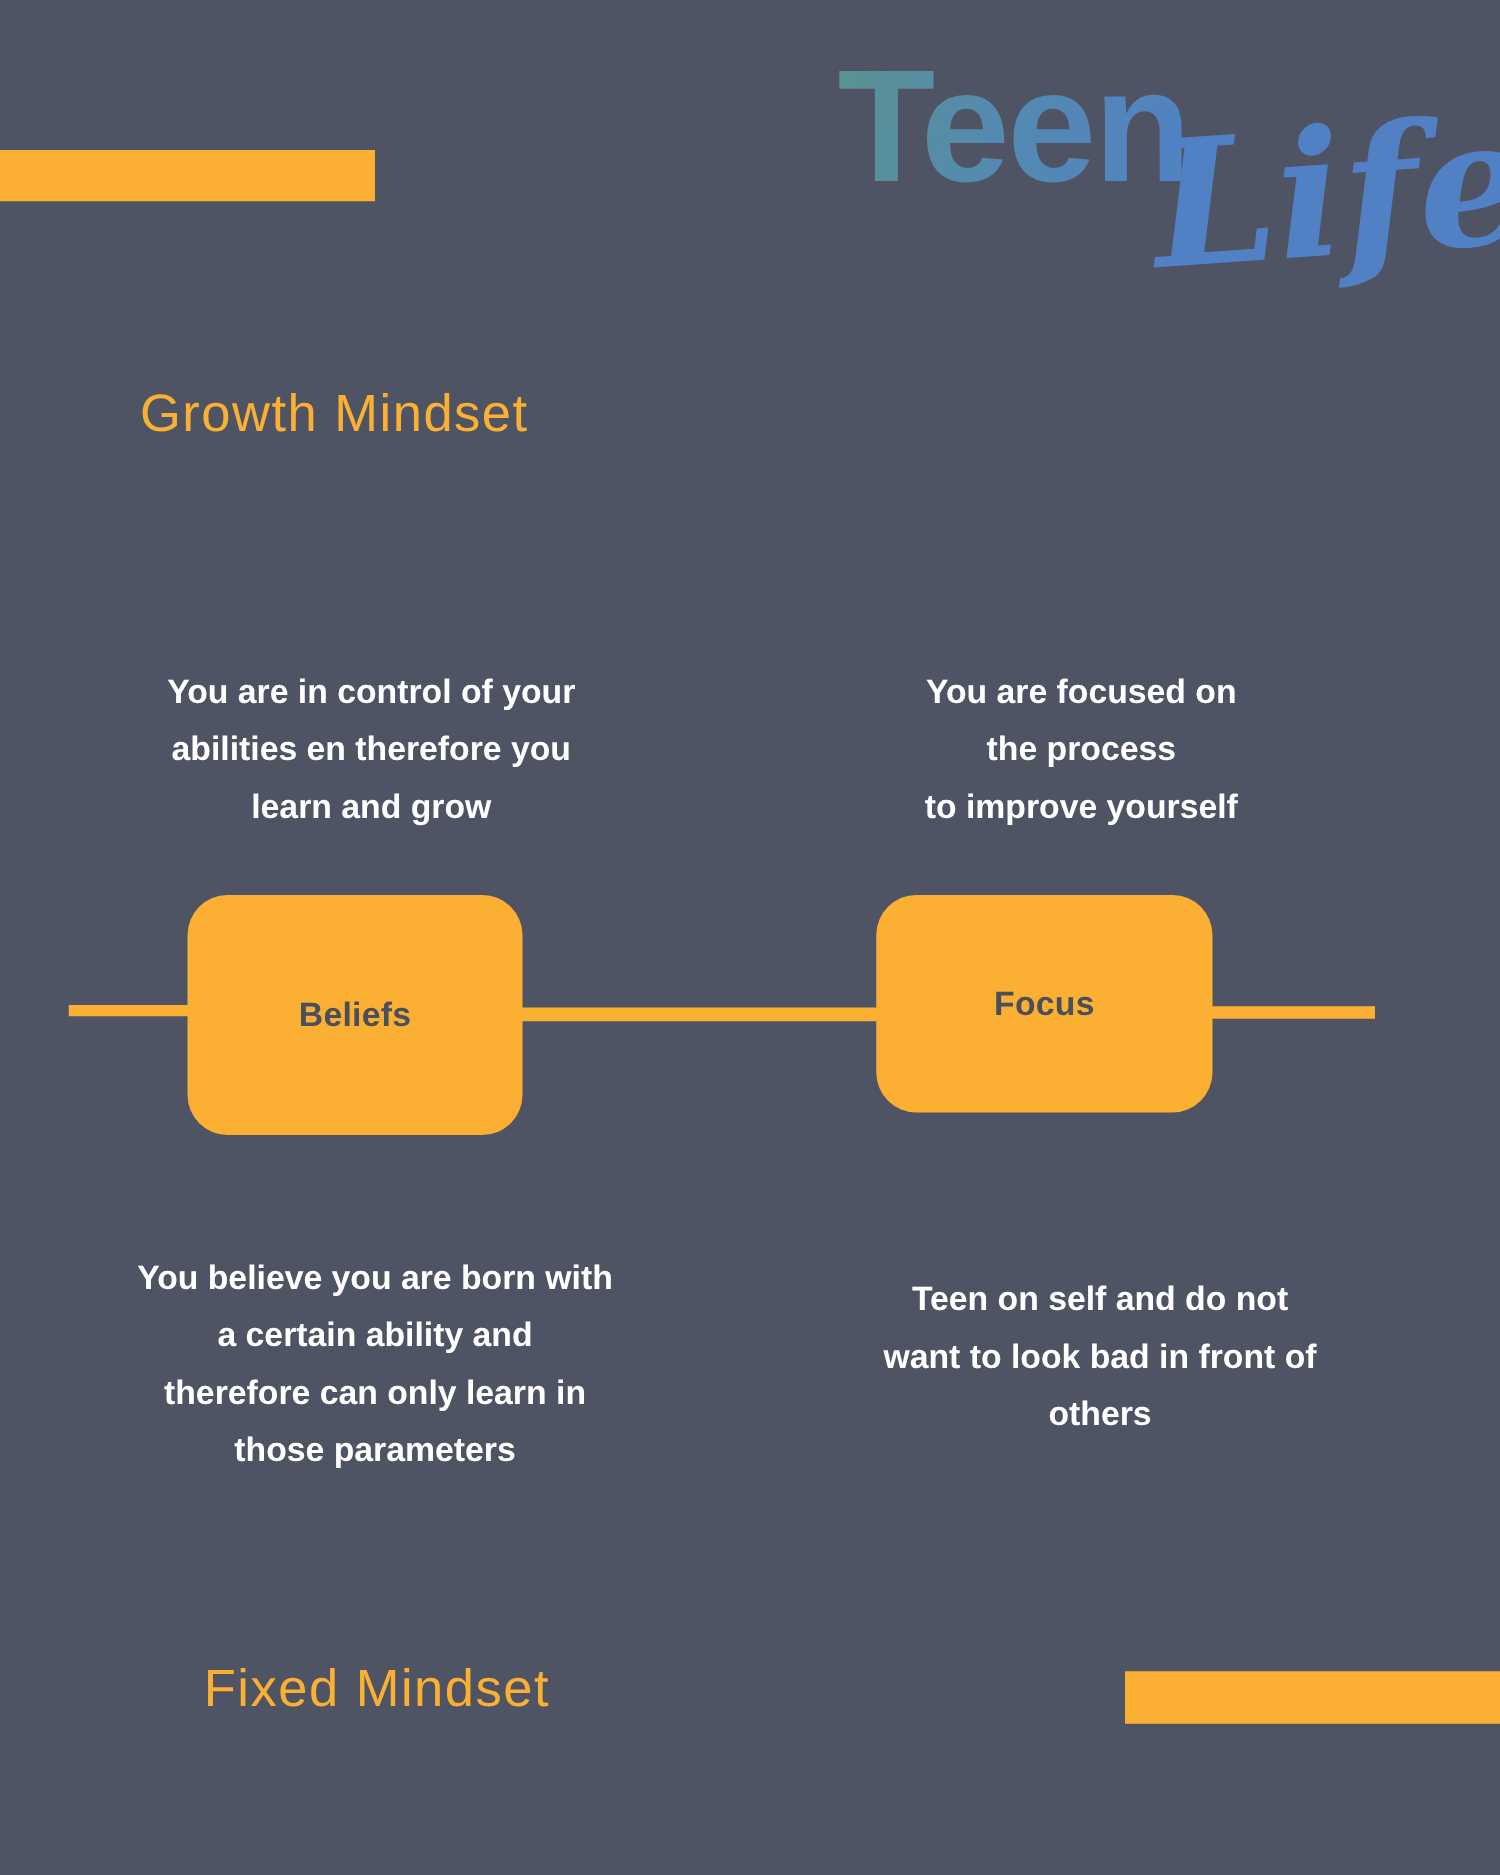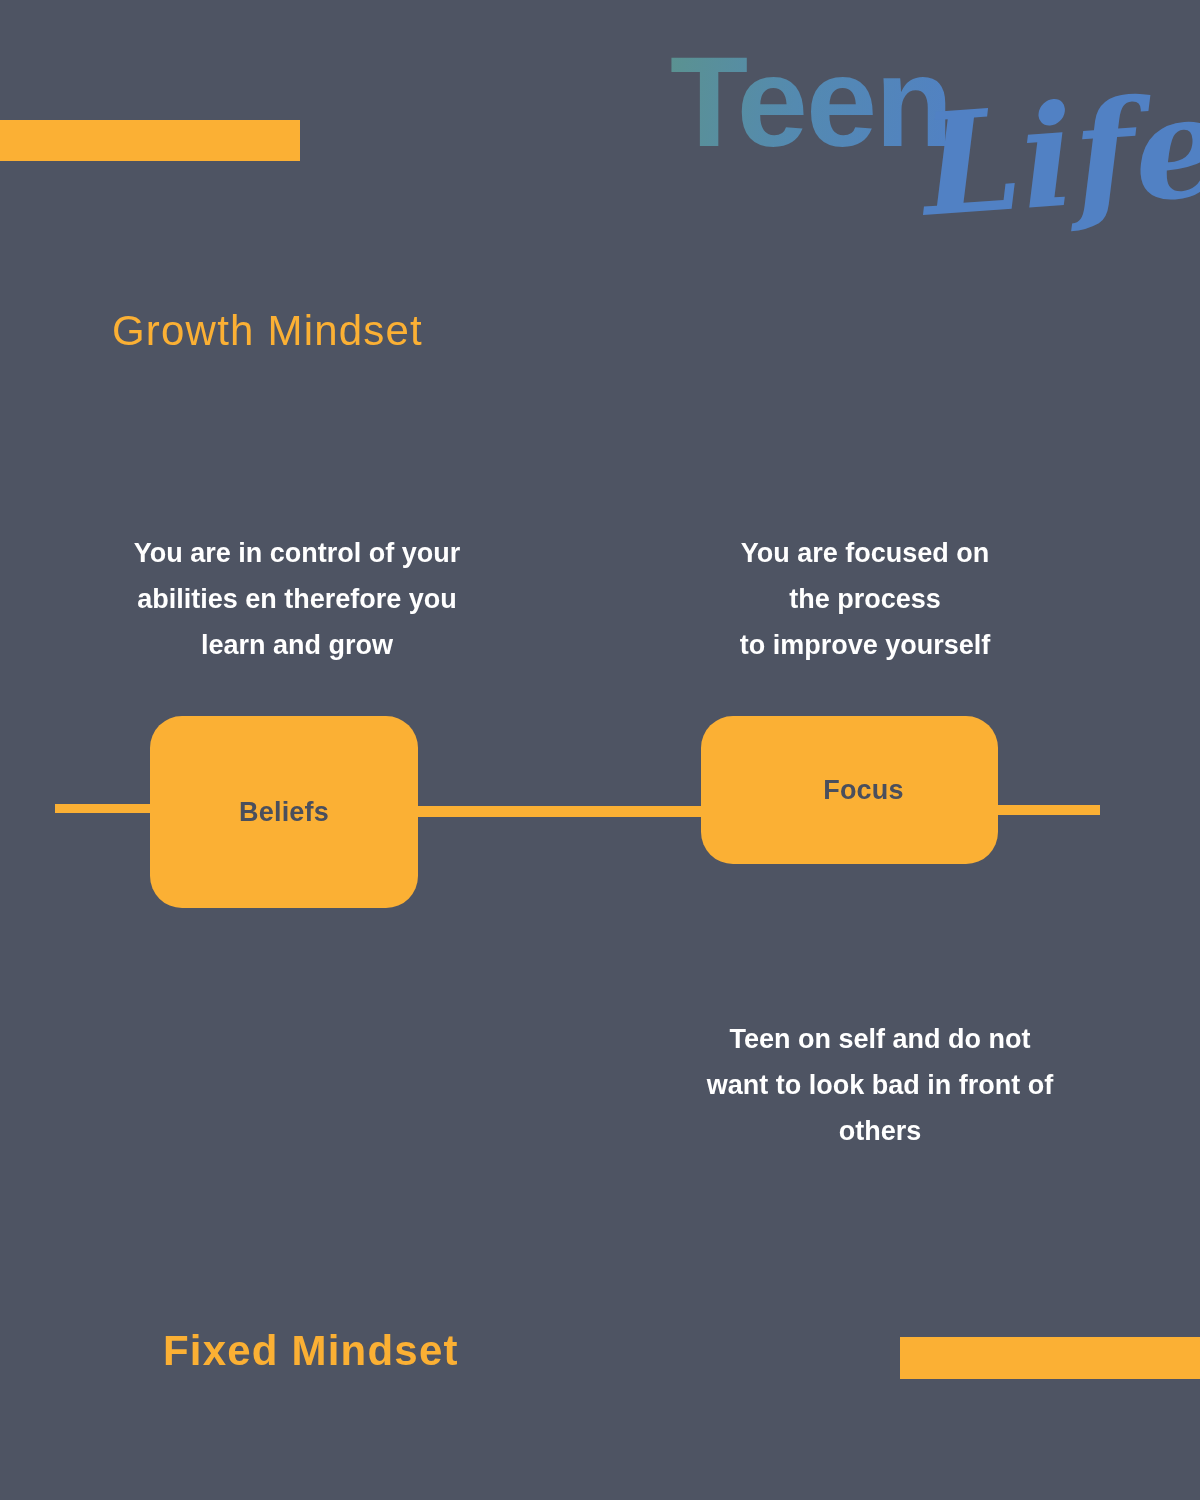--- a/index.html
+++ b/index.html
@@ -85,21 +85,20 @@
     white-space: nowrap;
     text-align: right;
   }
   .heading-growth {
     left: 112px;
     top: 307px;
   }
   .heading-fixed {
     left: 163px;
     top: 1327px;
-    font-weight: bold;
   }
 
   
   .connector {
     position: absolute;
     background: #fbb034;
   }
   .connector-left {
     left: 55px;
     top: 804px;
@@ -134,22 +133,21 @@
   .node-beliefs {
     left: 150px;
     top: 716px;
     width: 268px;
     height: 192px;
   }
   .node-focus {
     left: 701px;
     top: 716px;
     width: 269px;
-    height: 148px;
-    padding-left: 28px;
+    height: 174px;
   }
 
   
   .statement {
     position: absolute;
     color: #ffffff;
     font-size: 27px;
     font-weight: bold;
     line-height: 1.70;
     text-align: center;
@@ -187,17 +185,21 @@
   <div class="connector connector-middle"></div>
   <div class="connector connector-right"></div>
 
   <div class="node node-beliefs">
     <span>Beliefs</span>
   </div>
   <div class="node node-focus">
     <span>Focus</span>
   </div>
 
+  <div class="statement stmt-fixed-left">You believe you are born with
+a certain ability and
+therefore can only learn in
+those parameters</div>
   <div class="statement stmt-fixed-right">Teen on self and do not
 want to look bad  in front of
 others</div>
 
 </div>
 
 </body></html>

